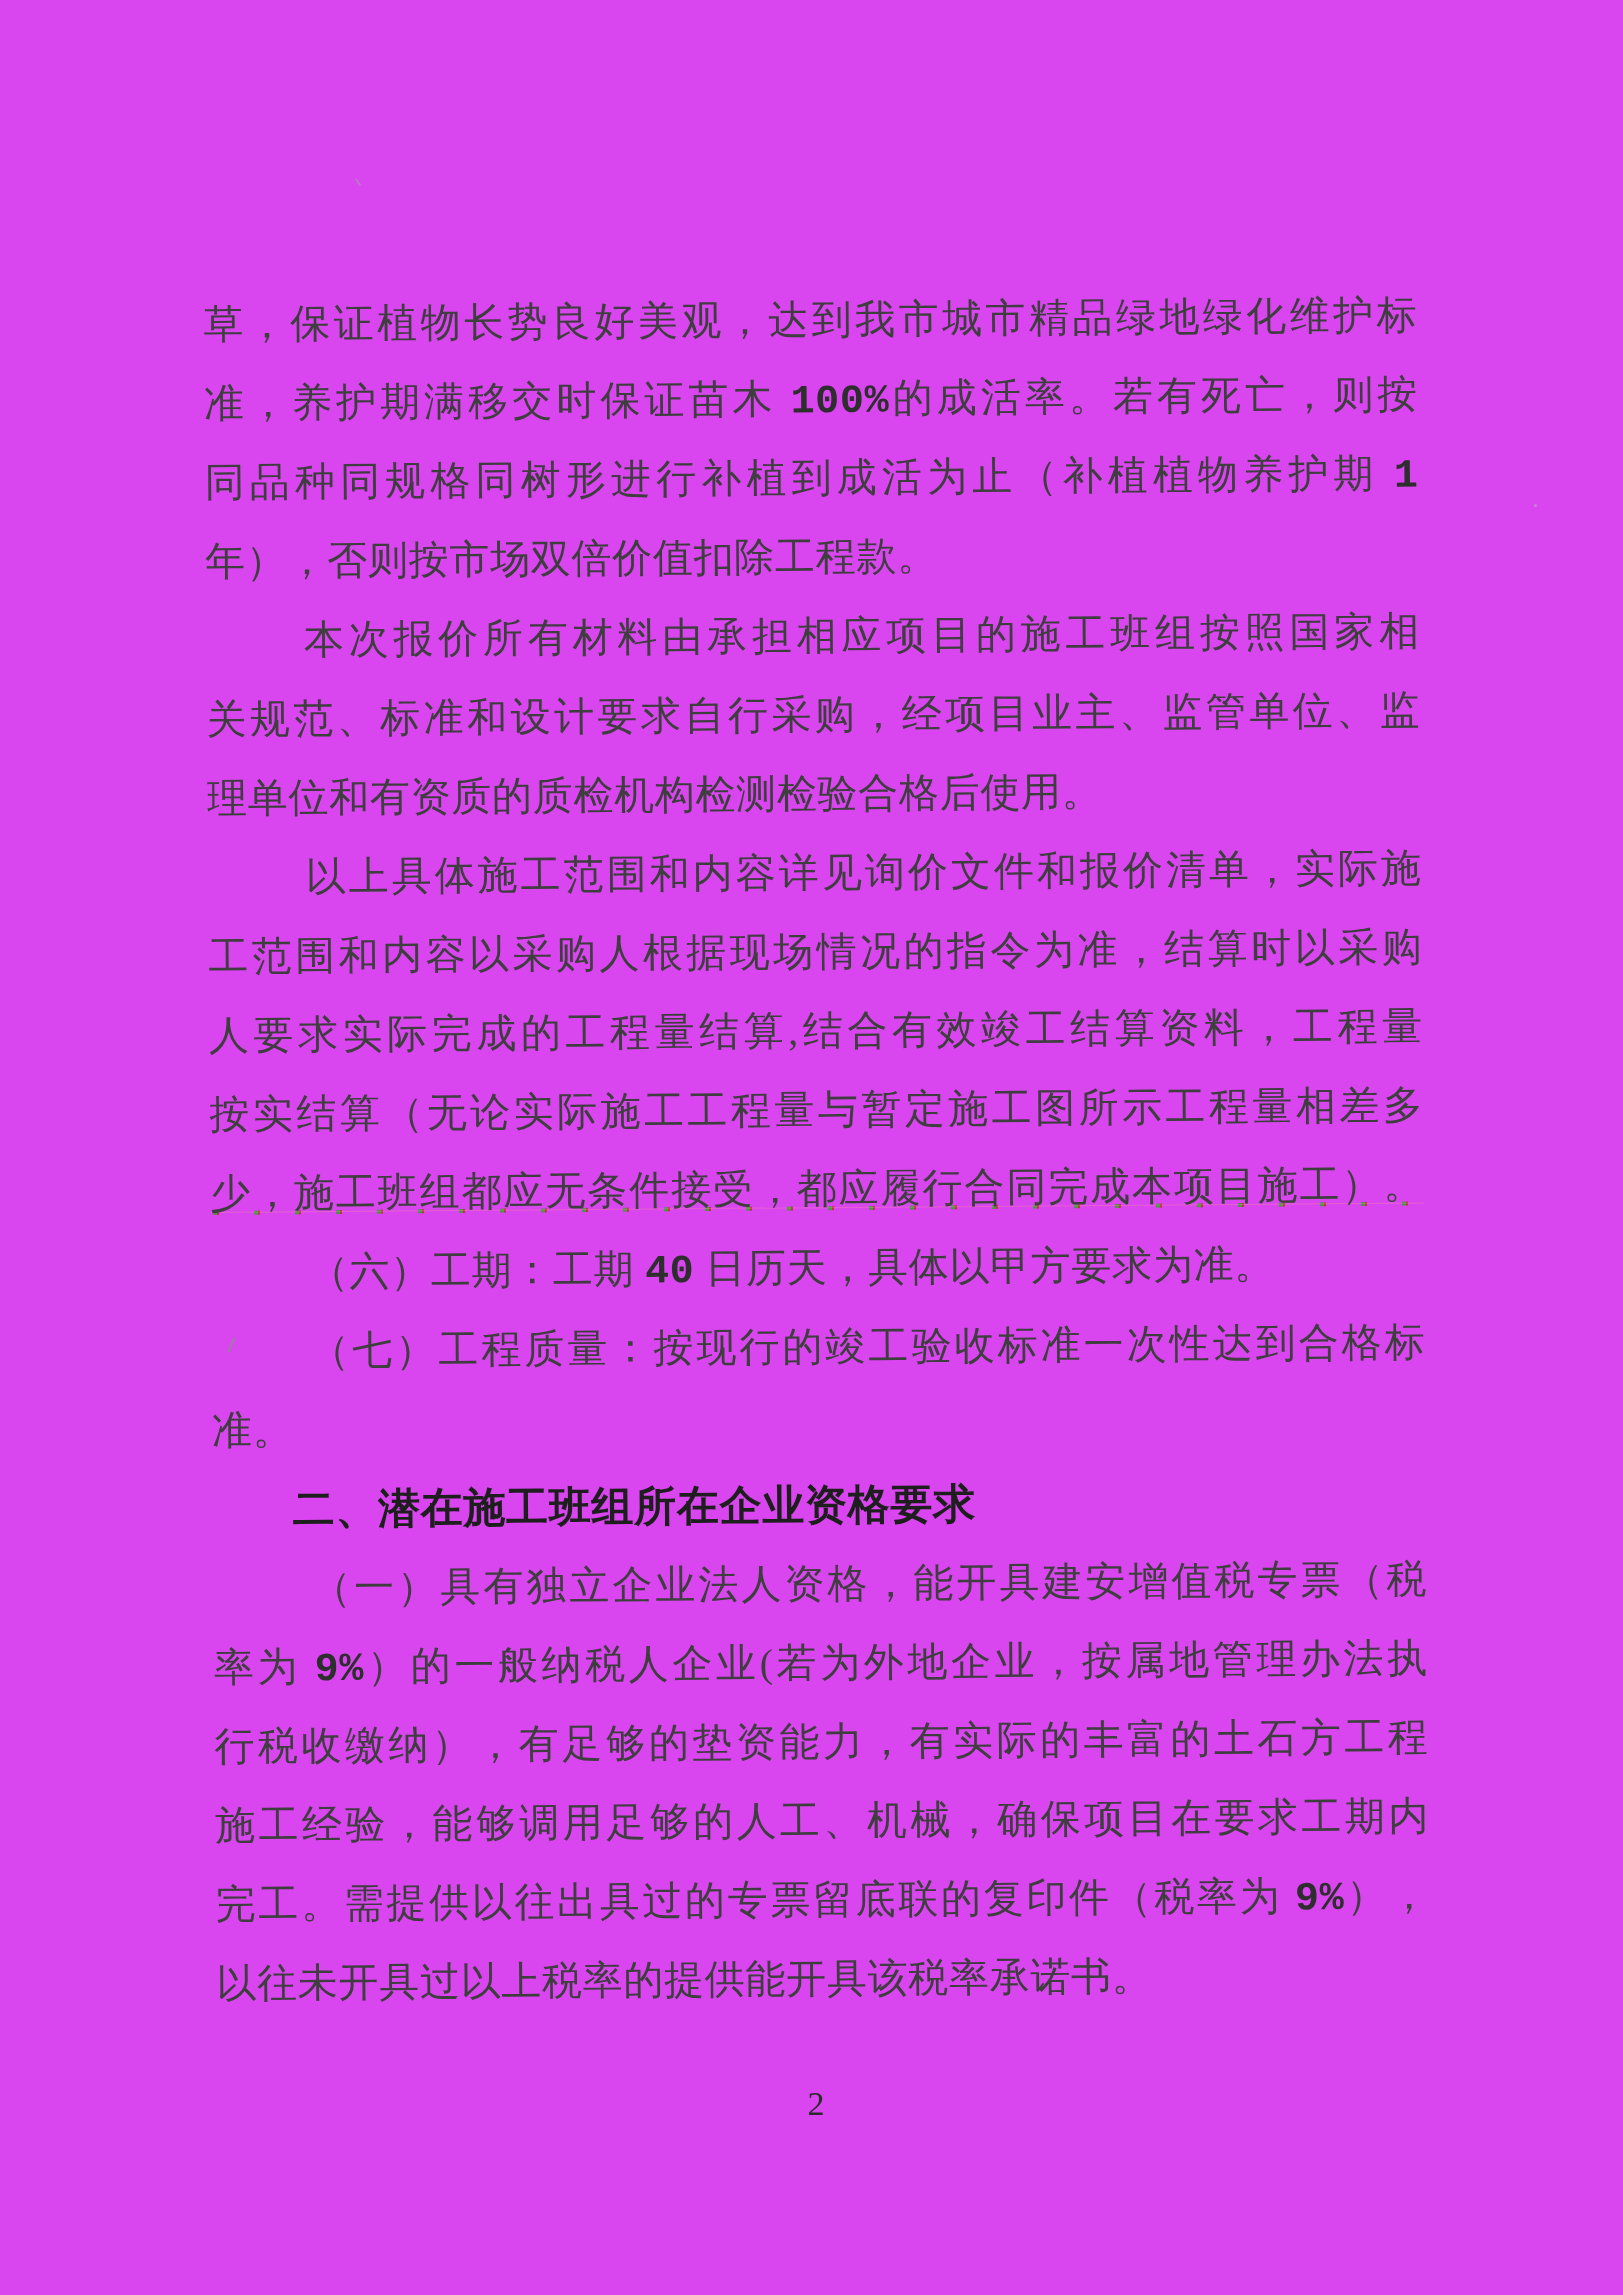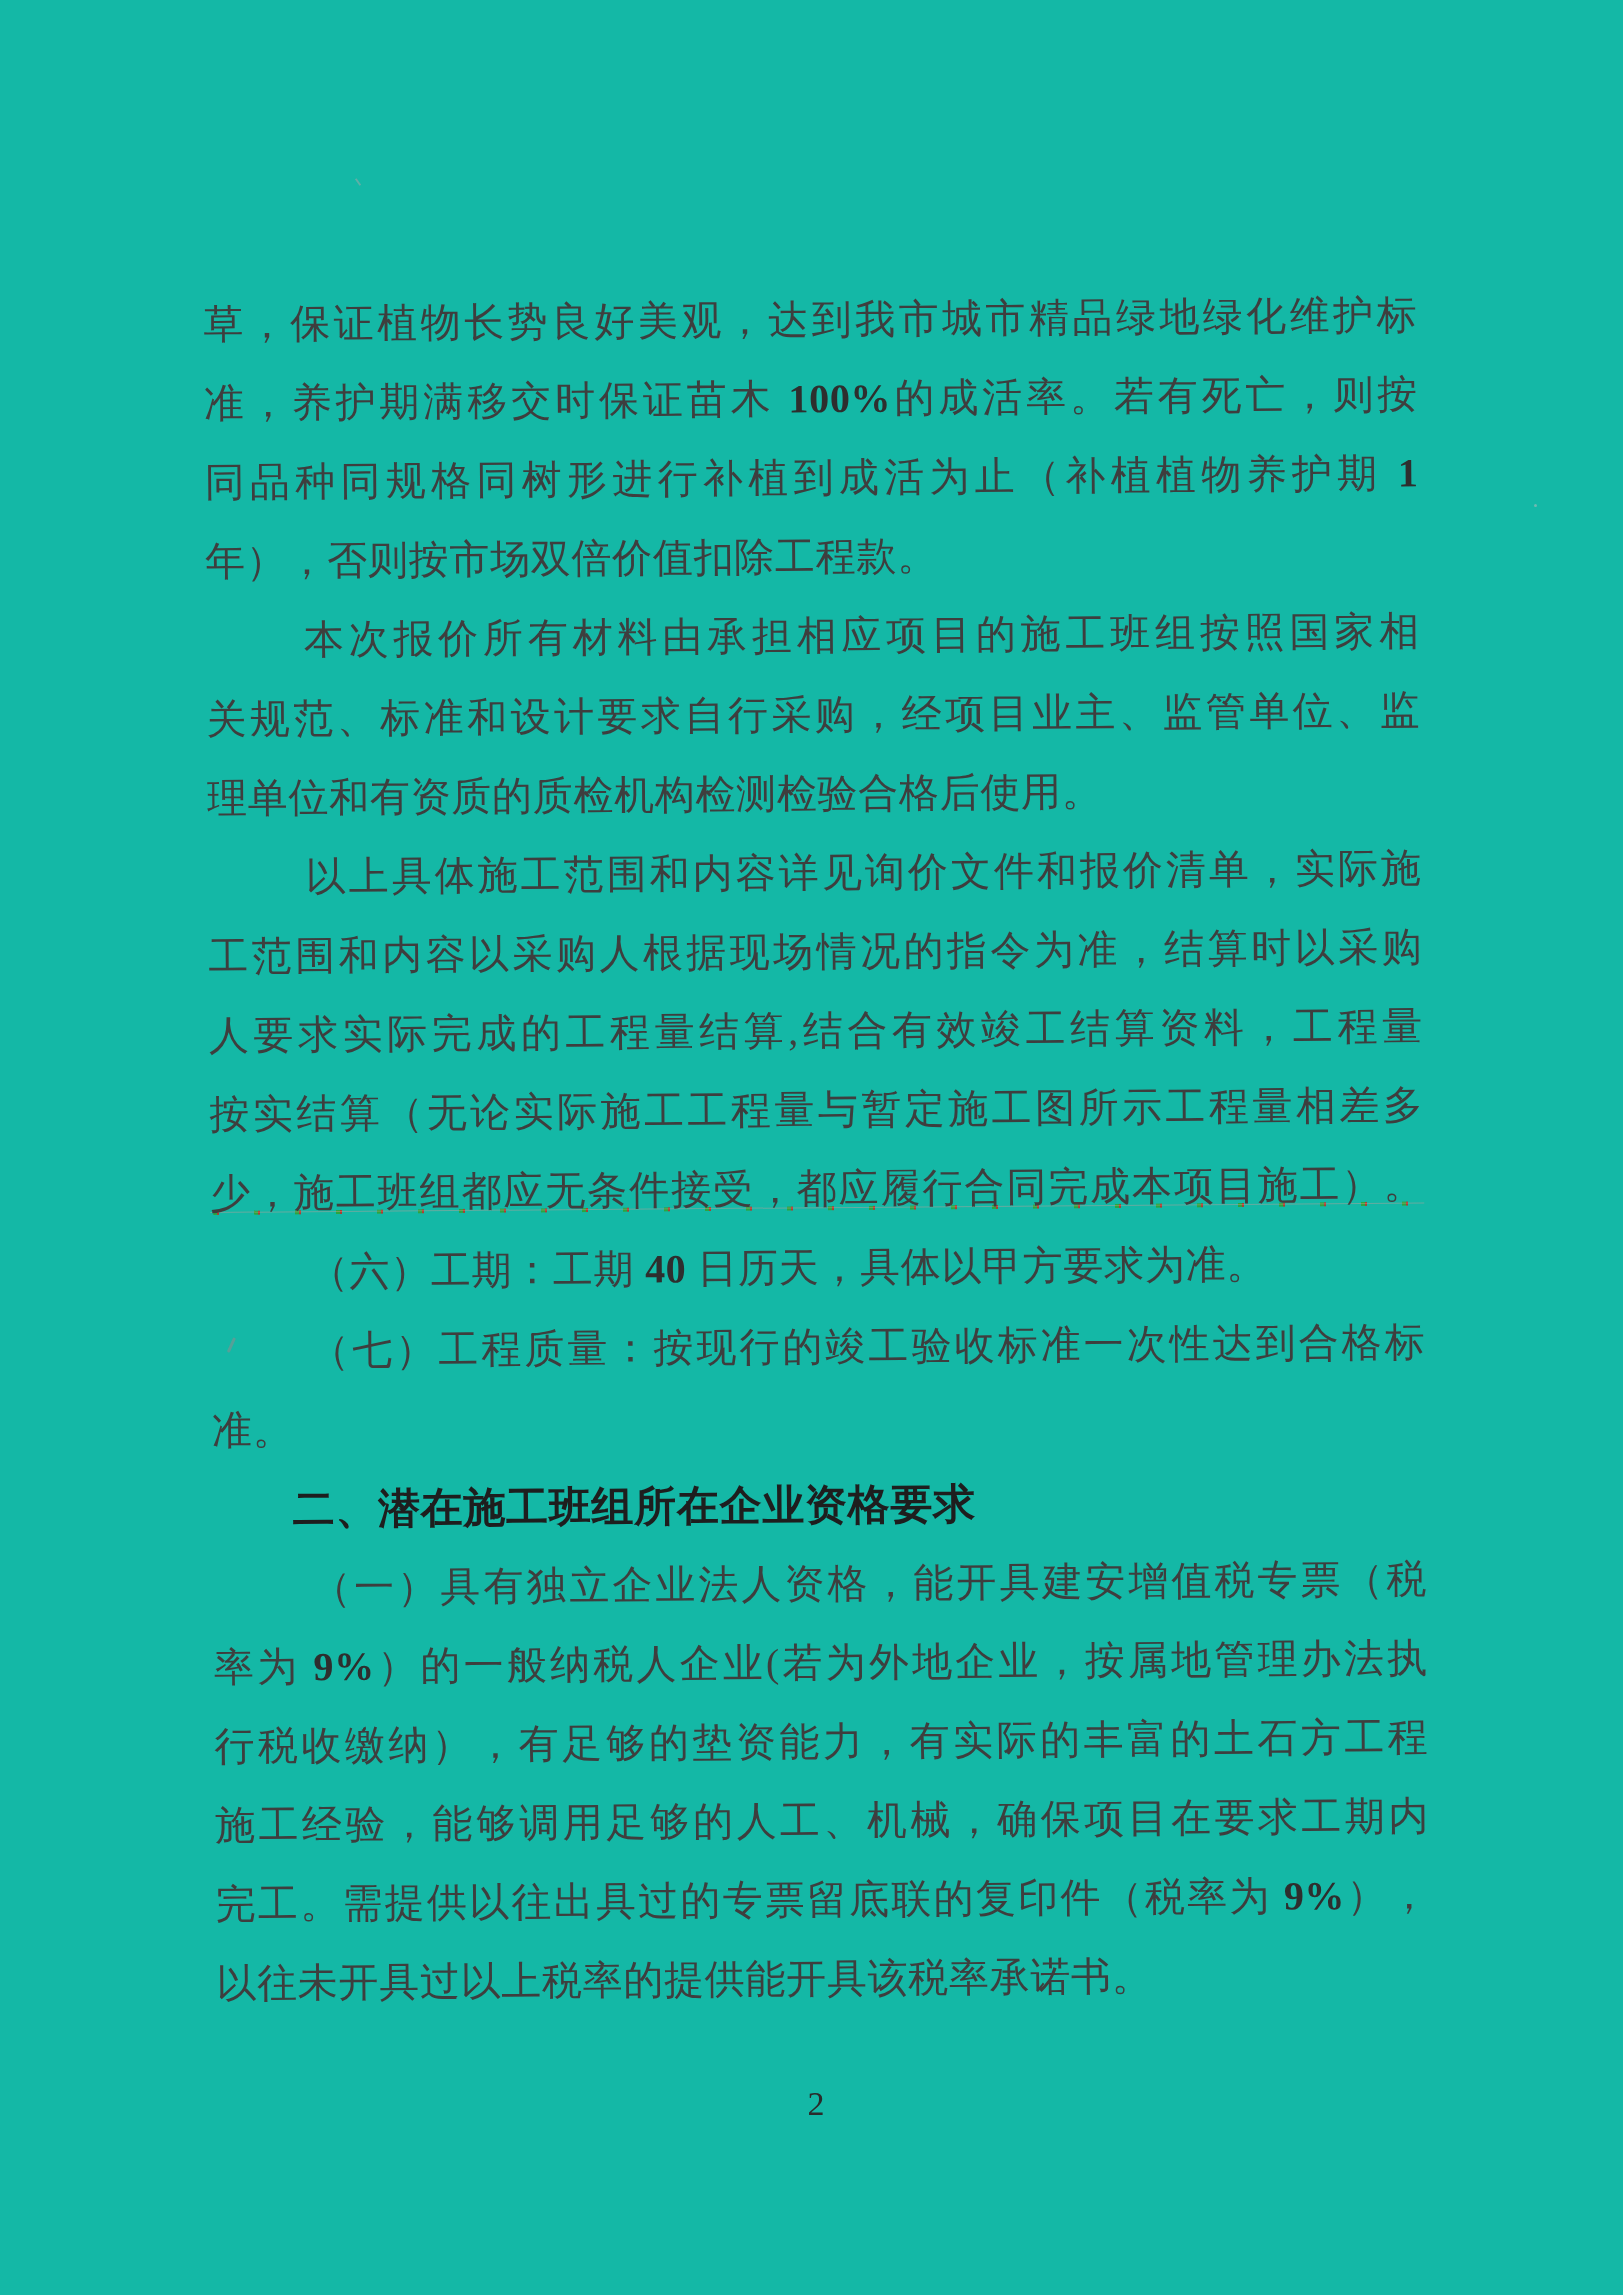--- a/index.html
+++ b/index.html
@@ -45,21 +45,21 @@
   }
   .line.heading {
     font-family: "Liberation Sans", "DejaVu Sans", sans-serif;
     font-weight: 700;
     font-size: 42px;
     letter-spacing: 0.7px;
     margin-left: 80px;
     color: var(--heading-text, #1e1e1e);
   }
   .num {
-    font-family: Liberation Serif, serif;
+    font-family: Liberation Mono, monospace;
     font-weight: 700;
     color: var(--number-text, #2e2e2e);
     margin-top: 27px;
   }
   
   .artifact-strip {
     position: absolute;
     left: 2.6px;
     right: 7.9px;
     top: 926px;
@@ -122,21 +122,21 @@
     text-align: center;
     font-family: "Liberation Serif", "DejaVu Serif", serif;
     font-size: 34px;
     line-height: 34px;
     color: #2b2b2b;
   }
 </style>
 </head>
 <body>
 
-<div class="sheet" style="background: #14b8a6;">
+<div class="sheet" style="background: #d946ef;">
 
   <div class="text-block" id="lines-root">
 
     <div class="artifact-strip"></div>
     <div class="artifact-hairline"></div>
   <div class="line justify"><span>草，保证植物长势良好美观，达到我市城市精品绿地绿化维护标</span></div>
       <div class="line justify"><span>准，养护期满移交时保证苗木 </span><span class="num">100%</span><span>的成活率。若有死亡，则按</span></div>
       <div class="line justify"><span>同品种同规格同树形进行补植到成活为止（补植植物养护期 </span><span class="num">1</span></div>
       <div class="line"><span>年），否则按市场双倍价值扣除工程款。</span></div>
       <div class="line justify indent"><span>本次报价所有材料由承担相应项目的施工班组按照国家相</span></div>

